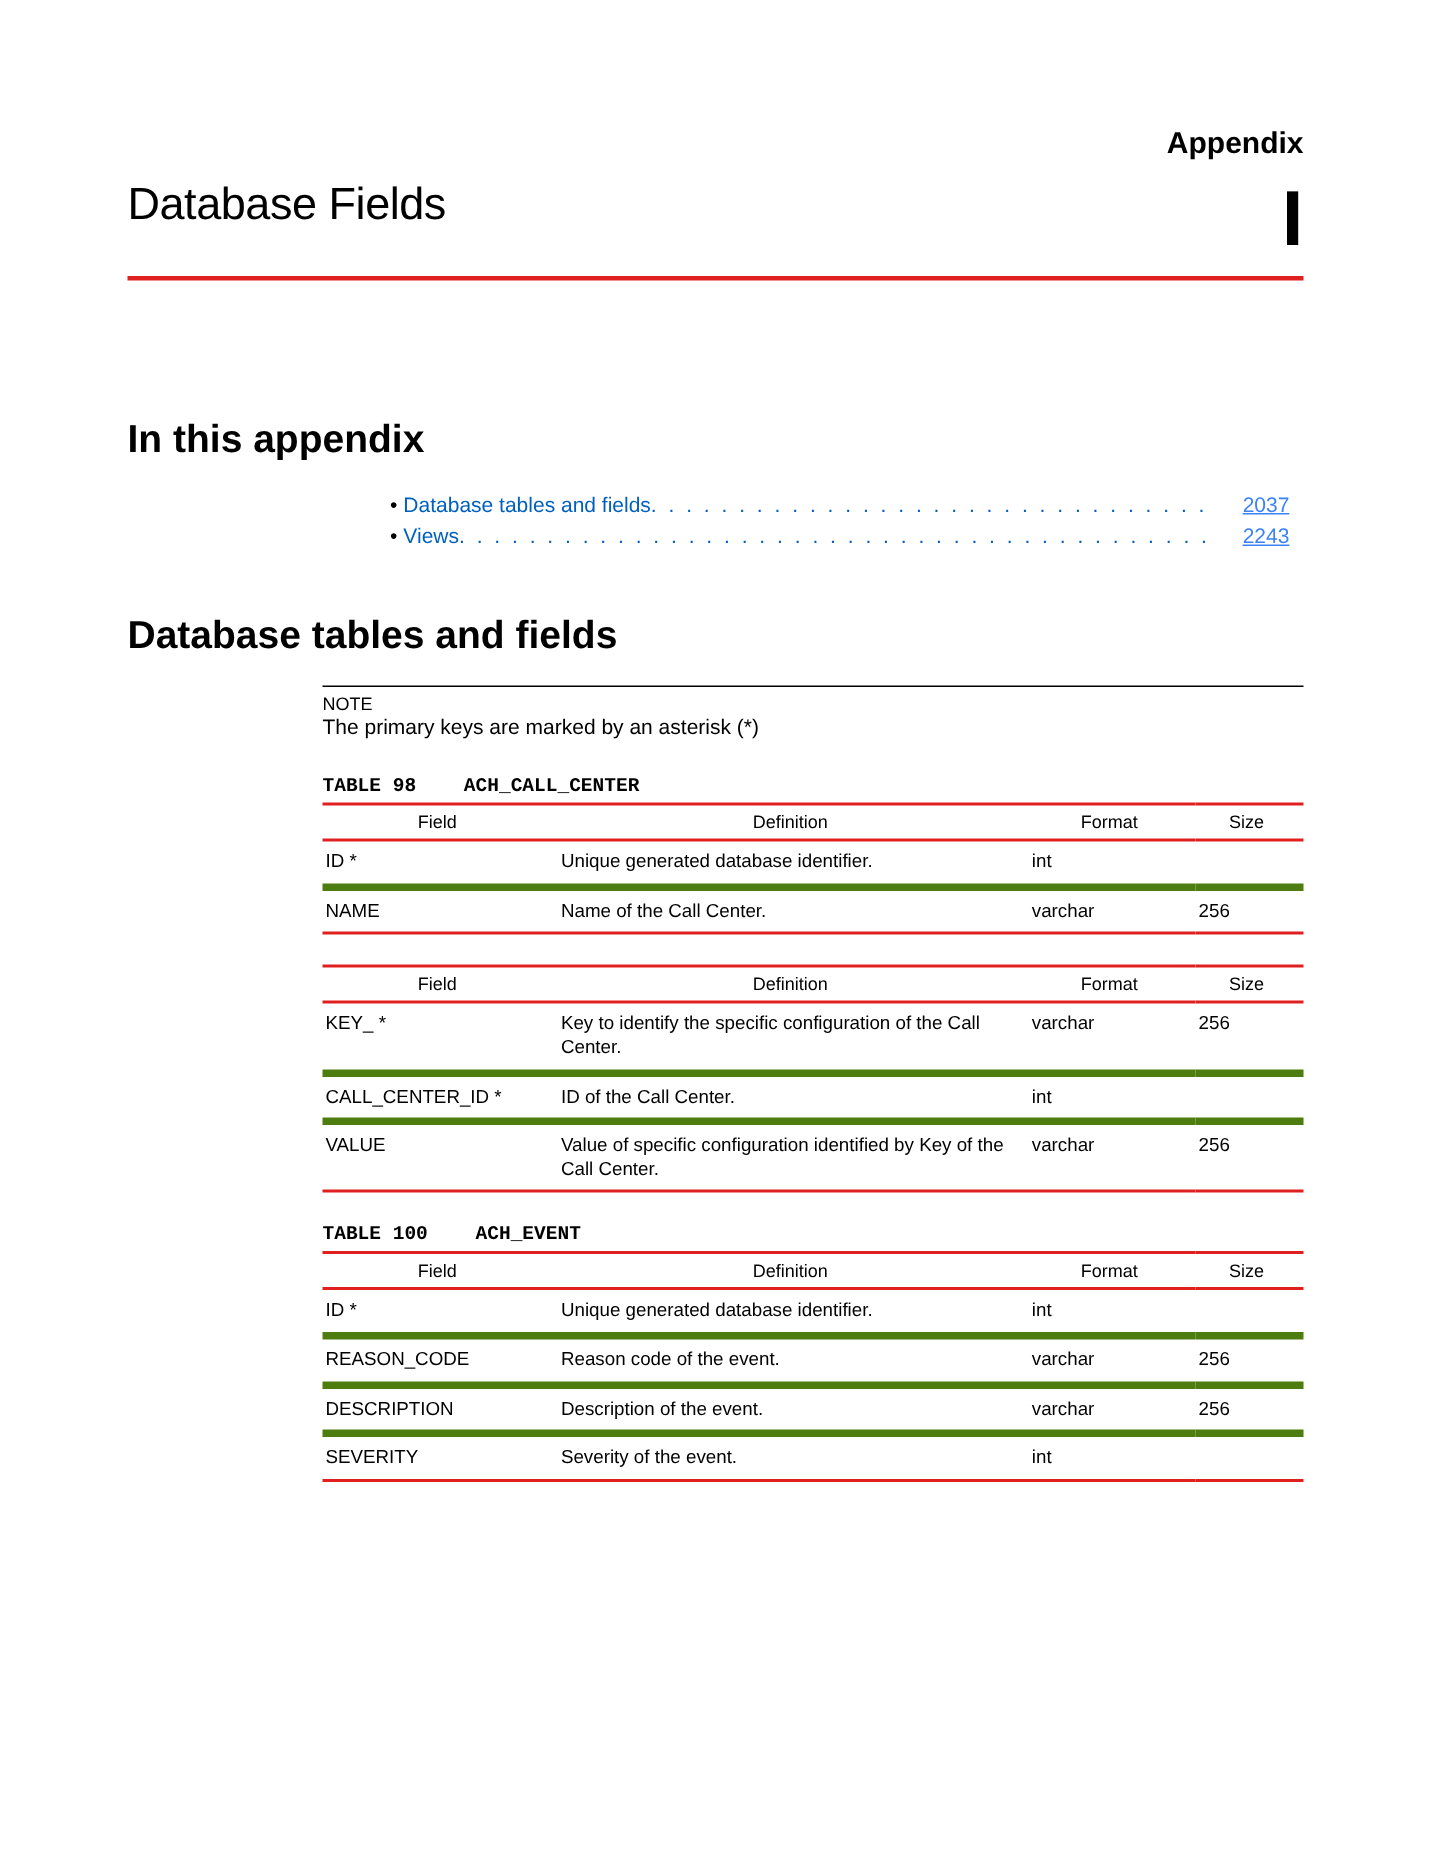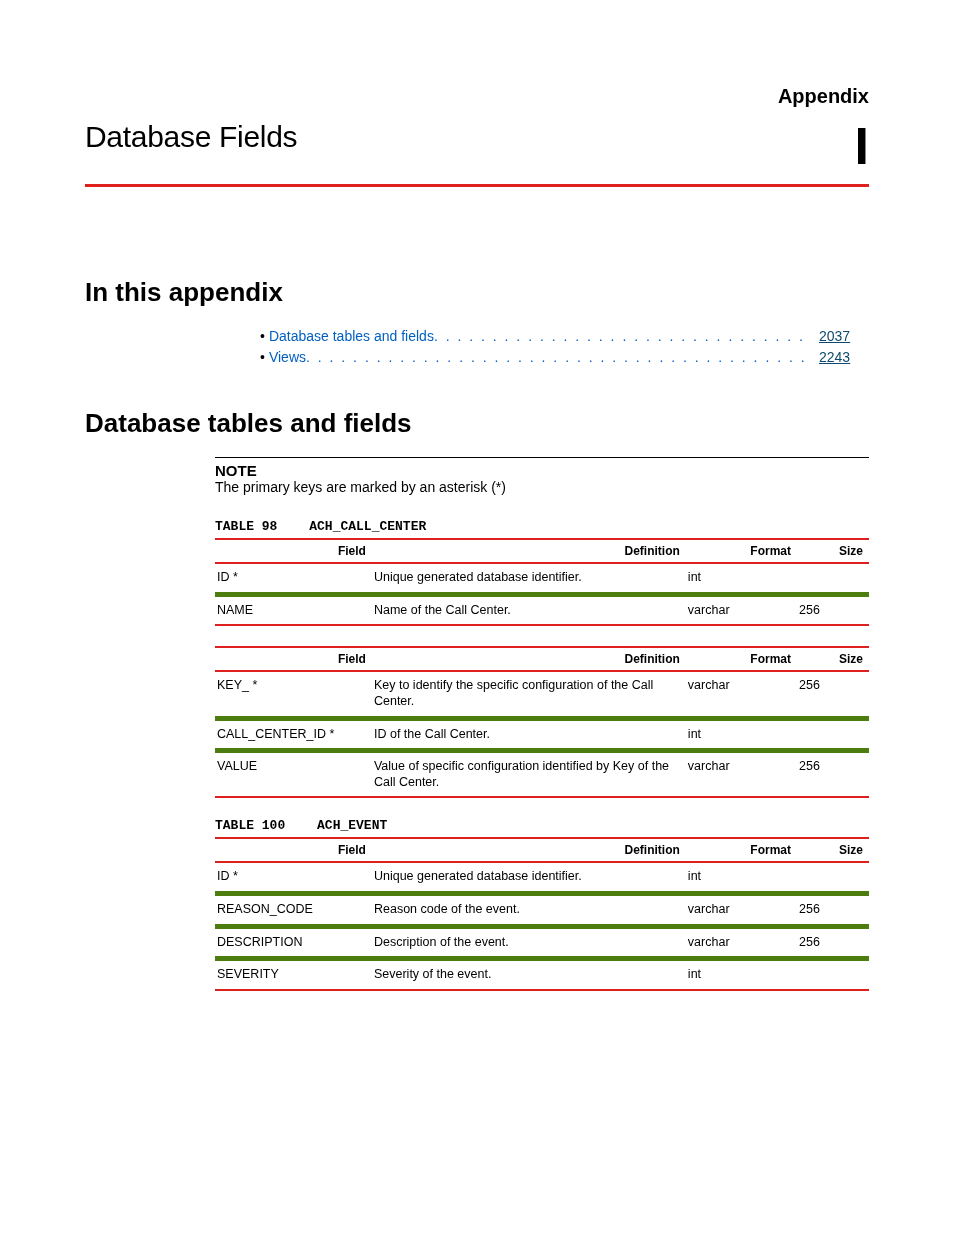--- a/index.html
+++ b/index.html
@@ -63,30 +63,30 @@
   }
   .bullet { margin-right: 4px; color: #000; }
   .toc-link { color: #0060c0; text-decoration: none; }
   .toc-leader {
     flex: 1;
     overflow: hidden;
     color: #0060c0;
     letter-spacing: 2px;
     min-width: 10px;
   }
-  .toc-page { color: #0c4a6e; margin-left: 10px; width: 50px; text-align: left; }
+  .toc-page { color: #3b82f6; margin-left: 10px; width: 50px; text-align: center; }
   .note-block {
     margin-left: 130px;
     border-top: 1px solid #000;
     padding-top: 4px;
     margin-bottom: 24px;
   }
   .note-label {
-    font-size: 15px;
-    font-weight: bold;
+    font-size: 12px;
+    font-weight: normal;
     font-family: "Arial Narrow", Arial, sans-serif;
     font-stretch: condensed;
   }
   .note-text { font-size: 14px; }
   .table-block {
     margin-left: 130px;
     margin-bottom: 20px;
   }
   .table-caption {
     font-size: 13px;
@@ -96,23 +96,23 @@
     margin-bottom: 4px;
   }
   .table-caption .tname { margin-left: 24px; }
   table.db {
     width: 100%;
     border-collapse: collapse;
     font-size: 13px;
     table-layout: fixed;
   }
   table.db th {
-    text-align: right;
+    text-align: center;
     font-size: 12px;
-    font-weight: bold;
+    font-weight: normal;
     font-family: "Arial Narrow", Arial, sans-serif;
     font-stretch: condensed;
     padding: 4px 6px 4px 2px;
     border-top: 2px solid #e0201f;
     border-bottom: 2px solid #e0201f;
   }
   table.db td {
     padding: 6px 6px 6px 2px;
     border-bottom: 5px solid #4d7c0f;
     vertical-align: top;

